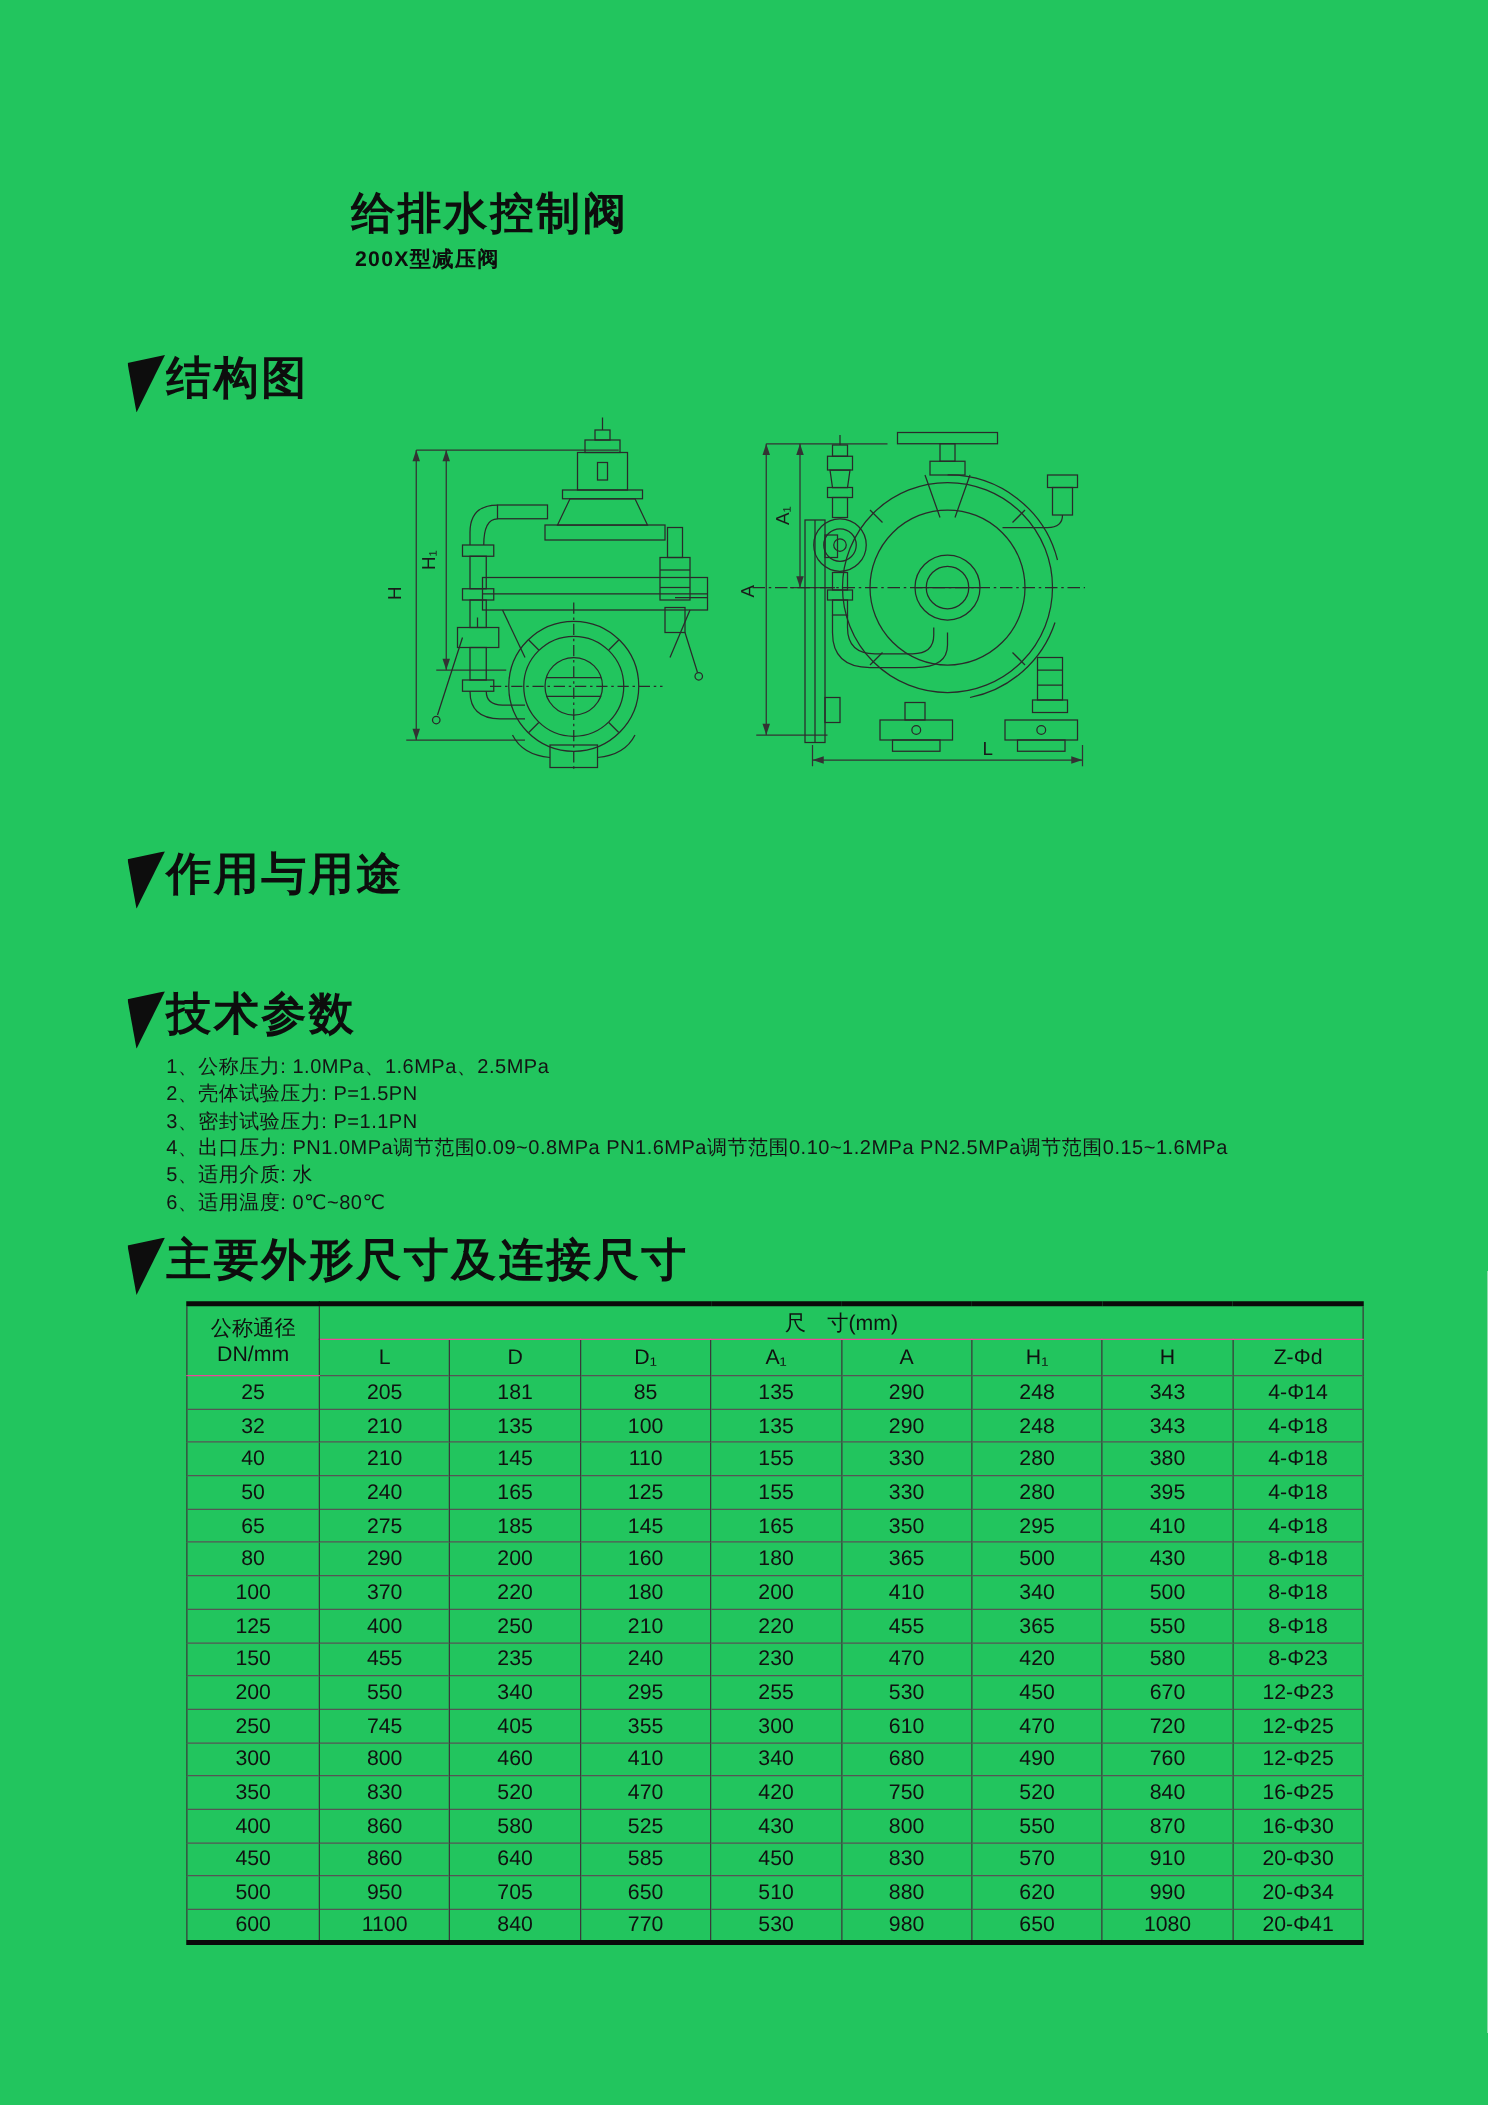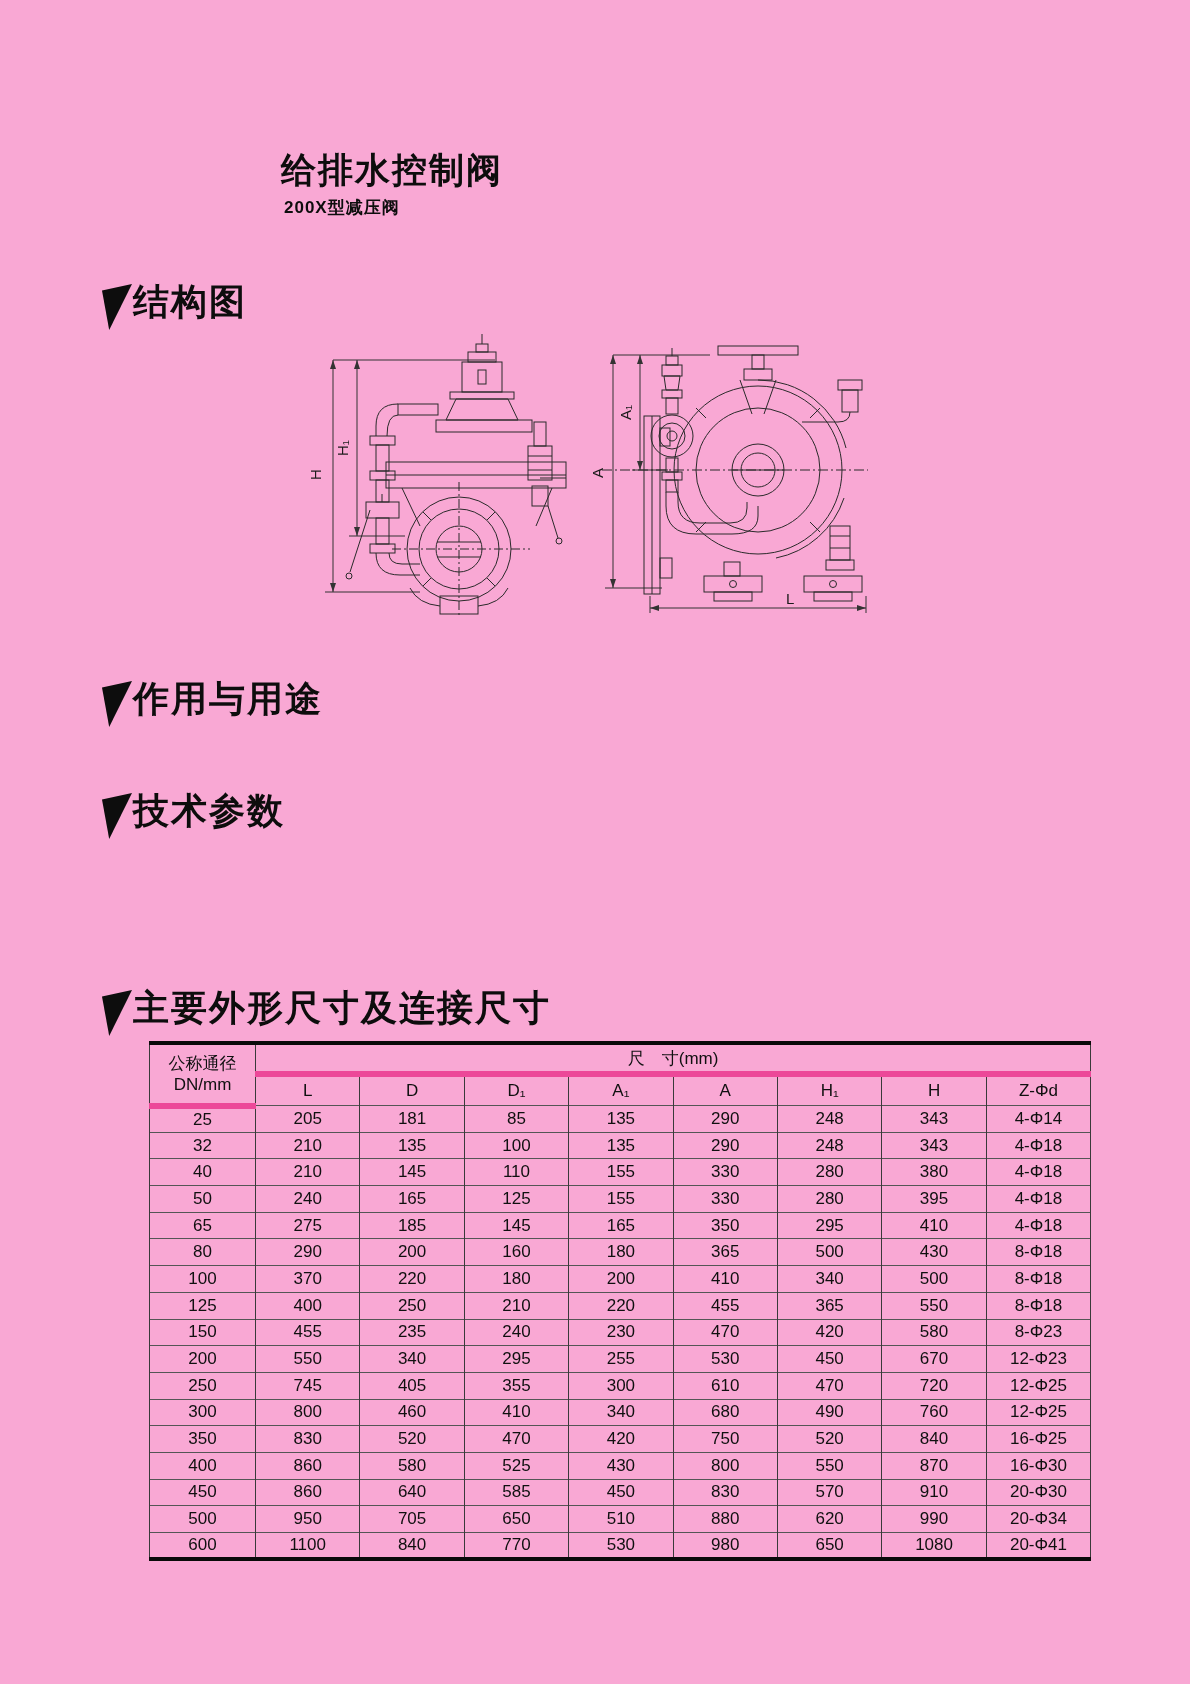--- a/index.html
+++ b/index.html
@@ -1,17 +1,17 @@
 <!DOCTYPE html>
 <html><head>
 <meta charset="utf-8">
 <style>
   html,body{margin:0;padding:0;background:#e8e8e8;}
   .page{
-    position:relative;width:1190px;height:1684px;background:#f9a8d4;
+    position:relative;width:1190px;height:1684px;background:#22c55e;
     margin:0 auto;overflow:hidden;
     font-family:"Liberation Sans","DejaVu Sans",sans-serif;color:#111;
   }
   .abs{position:absolute;}
   
   .doc-title{
     left:281px;top:150px;font-family:"Liberation Serif","DejaVu Serif",serif;
     font-size:35px;font-weight:bold;letter-spacing:2px;line-height:42px;color:#0d0d0d;
   }
   .doc-subtitle{
@@ -41,21 +41,21 @@
   table.dims{
     width:941px;border-collapse:collapse;table-layout:fixed;
     border-top:4px solid #0a0a0a;border-bottom:4px solid #0a0a0a;
     border-left:1px solid #333;border-right:1px solid #333;
     font-size:17px;color:#101010;
   }
   table.dims td,table.dims th{
     border-left:1px solid #3a3a3a;border-right:1px solid #3a3a3a;
     text-align:center;vertical-align:middle;font-weight:normal;padding:0;
   }
-  tr.hrow1 th{height:26px;border-bottom:6px solid #ec4899;}
+  tr.hrow1 th{height:26px;border-bottom:1px solid #ec4899;}
   tr.hrow2 th{height:28px;}
   th.dn-cell{border-bottom:none;}
   tbody.data tr{height:26.7px;}
   tbody.data td{border-top:1px solid #555;}
   .dn-line{line-height:21px;}
 </style>
 </head>
 <body>
 
 <div class="page">
@@ -227,20 +227,28 @@
     <span class="tri"></span>
     <span class="sec-label">作用与用途</span>
   </div>
 
 
   <div class="sec-head" style="top:799px;">
     <span class="tri"></span>
     <span class="sec-label">技术参数</span>
   </div>
 
+  <div class="abs tech-list">
+      <div>1、公称压力: 1.0MPa、1.6MPa、2.5MPa</div>
+      <div>2、壳体试验压力: P=1.5PN</div>
+      <div>3、密封试验压力: P=1.1PN</div>
+      <div>4、出口压力: PN1.0MPa调节范围0.09~0.8MPa PN1.6MPa调节范围0.10~1.2MPa PN2.5MPa调节范围0.15~1.6MPa</div>
+      <div>5、适用介质: 水</div>
+      <div>6、适用温度: 0℃~80℃</div>
+    </div>
 
   <div class="sec-head" style="top:996px;">
     <span class="tri"></span>
     <span class="sec-label">主要外形尺寸及连接尺寸</span>
   </div>
 
   <div class="abs dims-table-wrap">
     <table class="dims">
       <colgroup>
         <col style="width:106px">

